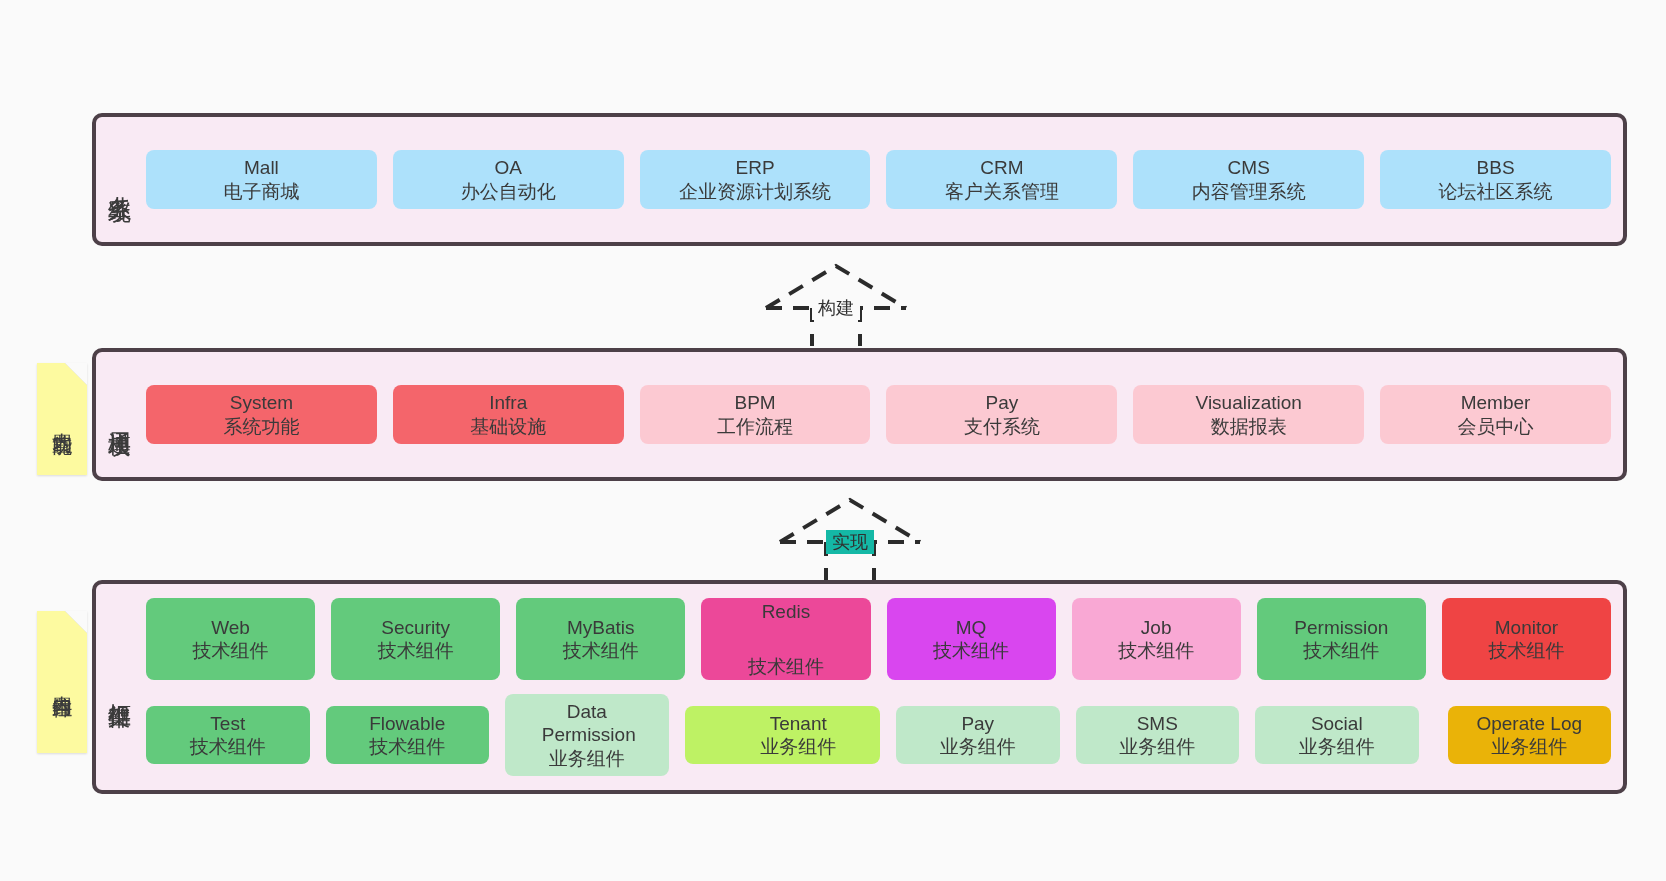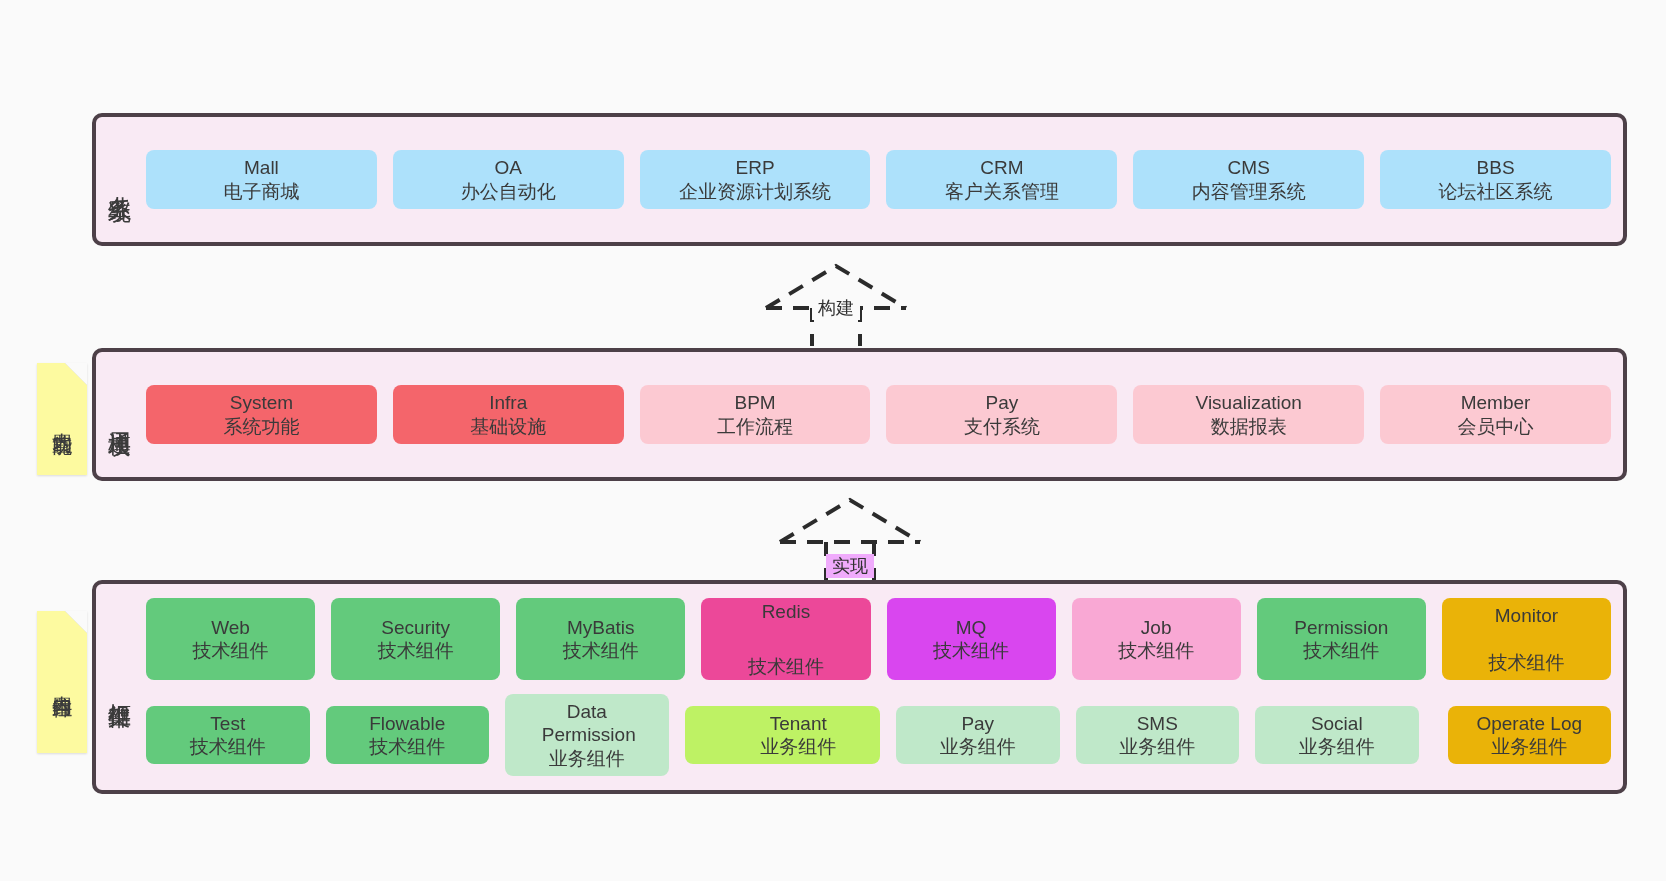--- a/index.html
+++ b/index.html
@@ -215,21 +215,21 @@
     </div>
   </div>
 
   <div class="arrow-wrap" style="left:770px; top:492px; width:160px; height:90px;">
     <svg width="160" height="90" viewBox="0 0 160 90">
       <path d="M 10 50 L 80 8 L 150 50" fill="none" stroke="#2b2b2b" stroke-width="4" stroke-dasharray="16 11" stroke-linecap="butt"></path>
       <path d="M 10 50 L 150 50" fill="none" stroke="#2b2b2b" stroke-width="4" stroke-dasharray="16 11" stroke-linecap="butt"></path>
       <path d="M 56 50 L 56 88" fill="none" stroke="#2b2b2b" stroke-width="4" stroke-dasharray="14 12"></path>
       <path d="M 104 50 L 104 88" fill="none" stroke="#2b2b2b" stroke-width="4" stroke-dasharray="14 12"></path>
     </svg>
-    <div class="arrow-label" style="left:56px; top:38px; width:48px; text-align:center; background:#f0abfc;margin-top:24px;">实现</div>
+    <div class="arrow-label" style="left:56px; top:38px; width:48px; text-align:center; background:#14b8a6;">实现</div>
   </div>
 
   <div class="sticky" style="left:37px; top:611px; width:50px; height:142px;">
     <span>内置组件</span>
   </div>
 
   <div class="layer" id="layer-framework" style="left: 92px; top: 580px; width: 1535px; height: 214px; background: rgb(249, 234, 244); border-color: rgb(77, 64, 72);">
     <div class="layer-title">框架组件</div>
     <div class="layer-boxes">
 
@@ -255,21 +255,21 @@
           <span class="n-cn">技术组件</span>
         </div>
         <div class="node" style="background: #f9a8d4;">
           <span class="n-en">Job</span>
           <span class="n-cn">技术组件</span>
         </div>
         <div class="node" style="background: rgb(99, 202, 124);">
           <span class="n-en">Permission</span>
           <span class="n-cn">技术组件</span>
         </div>
-        <div class="node" style="background: #eab308; justify-content: space-between;">
+        <div class="node" style="background: #ef4444;">
           <span class="n-en">Monitor</span>
           <span class="n-cn">技术组件</span>
         </div>
       </div>
 
       <div class="box-row" style="height:82px;align-items:center;">
         <div class="node" style="background: rgb(99, 202, 124);">
           <span class="n-en">Test</span>
           <span class="n-cn">技术组件</span>
         </div>

